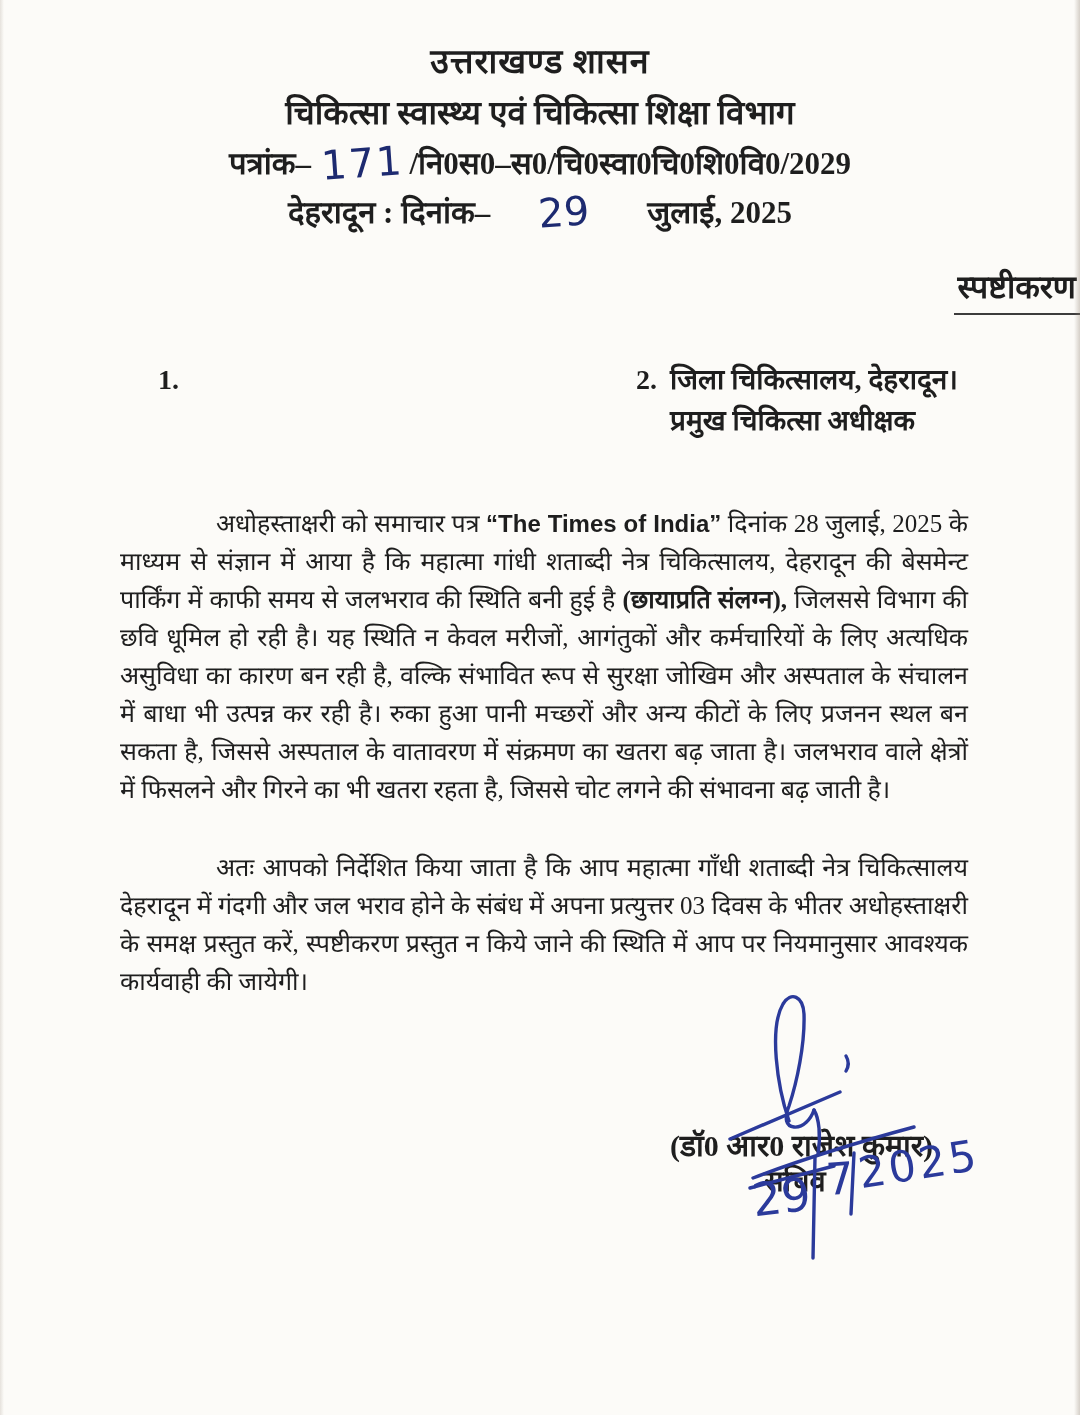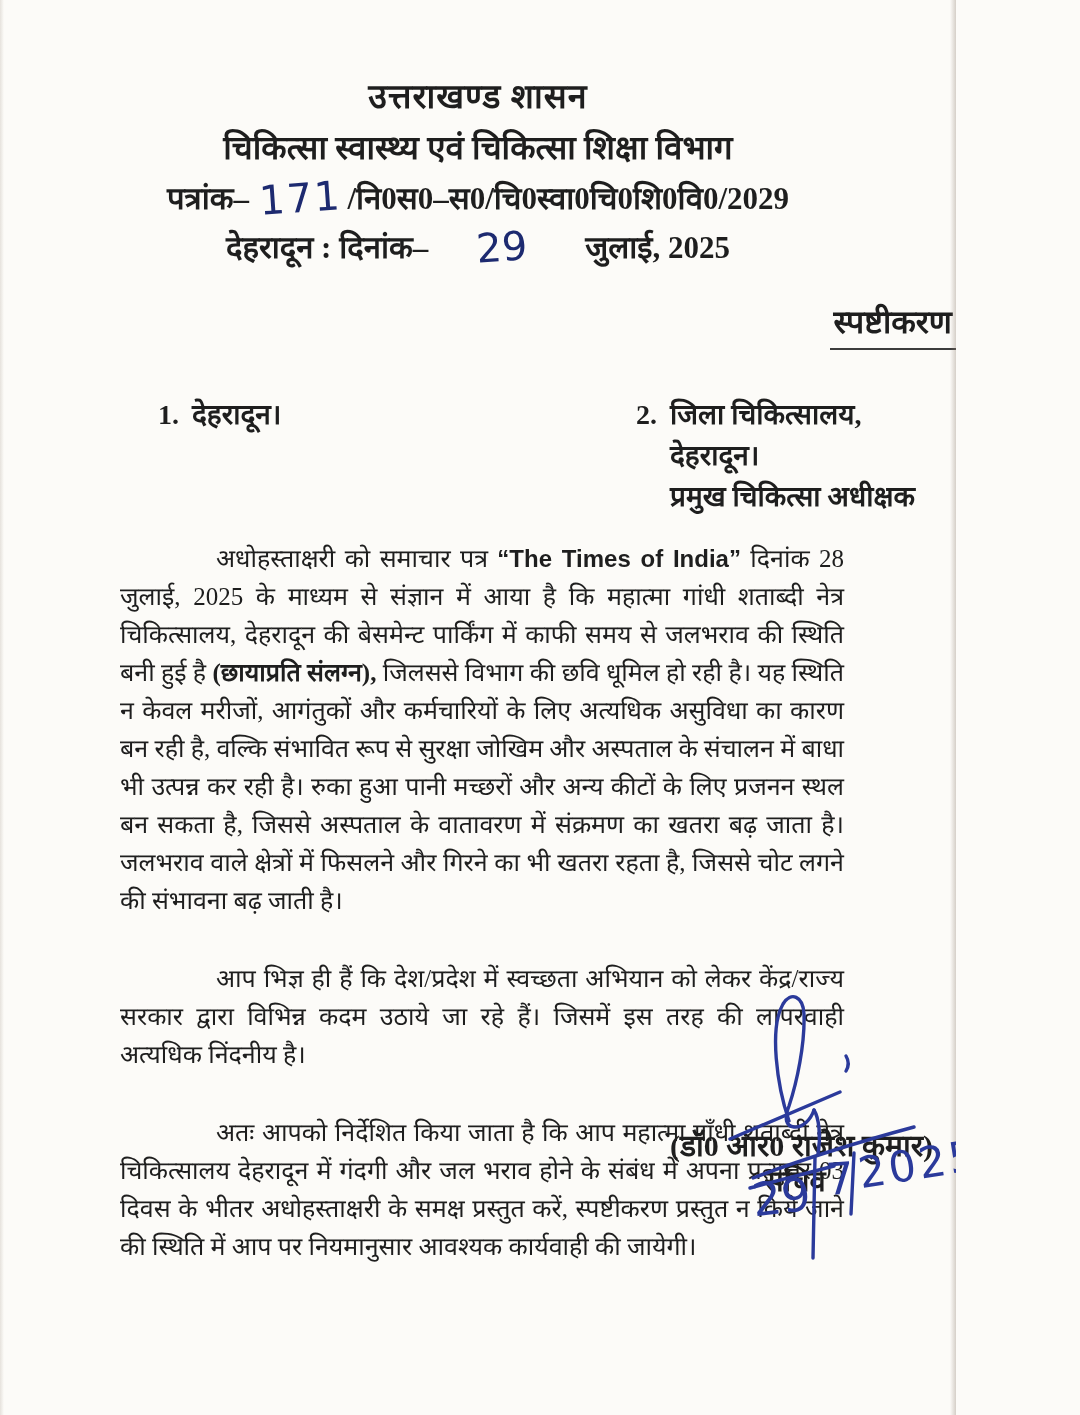--- a/index.html
+++ b/index.html
@@ -1,23 +1,23 @@
 <!DOCTYPE html>
 <html style="--paper: #fcfbf8; --text: #1e1e1e; --ink: #2b3a9b; --ink-dark: #1d2a70;"><head>
 <meta charset="utf-8">
 <style>
   :root{
     --paper:#fcfbf8; --text:#1e1e1e; --ink:#2b3a9b; --ink-dark:#1d2a70; --underline:#3c3c3c;
   }
   html,body{margin:0;padding:0;background:var(--paper);}
   .page{
-    position:relative; width:956px; height:1415px; overflow:hidden;
+    position:relative; width:1080px; height:1415px; overflow:hidden;
     background:var(--paper); color:var(--text);
     font-family:"Liberation Serif", serif;
-    box-sizing:border-box; padding-top:77px;
+    box-sizing:border-box; padding-top:42px;
   }
   .page::before{content:""; position:absolute; top:0; right:0; width:6px; height:100%;
     background:linear-gradient(to left, rgba(140,125,110,0.35), rgba(140,125,110,0)); pointer-events:none;}
   .page::after{content:""; position:absolute; top:0; left:0; width:4px; height:100%;
     background:linear-gradient(to right, rgba(140,125,110,0.20), rgba(140,125,110,0)); pointer-events:none;}
 
   .hdr{ text-align:center; font-weight:700; }
   .hdr-gov{ font-size:34px; line-height:1.18; letter-spacing:1px; }
   .hdr-dept{ font-size:33px; line-height:1.18; margin-top:12px; }
   .hdr-ref{ font-size:31px; line-height:50px; margin-top:6px; }
@@ -78,35 +78,33 @@
   <div class="hdr hdr-date"><span>देहरादून : दिनांक–</span><span class="hw-inline hw-date-day">29</span><span>जुलाई, 2025</span></div>
 
   <div class="heading-wrap">
     <span class="heading">स्पष्टीकरण</span>
   </div>
 
   <div class="addressees">
     <div class="addressee addressee-1">
       <span>1.</span>
       <span>
-        <div>देहरादून।</div>
       </span>
     </div>
     <div class="addressee addressee-2">
       <span>2.</span>
       <span>
         <div>जिला चिकित्सालय, देहरादून।</div>
         <div>प्रमुख चिकित्सा अधीक्षक</div>
       </span>
     </div>
   </div>
 
   <div class="bodytext">
     <p><span>अधोहस्ताक्षरी को समाचार पत्र </span><span class="newspaper">“The Times of India”</span><span> दिनांक 28 जुलाई, 2025 के माध्यम से संज्ञान में आया है कि महात्मा गांधी शताब्दी नेत्र चिकित्सालय, देहरादून की बेसमेन्ट पार्किंग में काफी समय से जलभराव की स्थिति बनी हुई है </span><span class="bold-seg">(छायाप्रति संलग्न),</span><span> जिलससे विभाग की छवि धूमिल हो रही है। यह स्थिति न केवल मरीजों, आगंतुकों और कर्मचारियों के लिए अत्यधिक असुविधा का कारण बन रही है, वल्कि संभावित रूप से सुरक्षा जोखिम और अस्पताल के संचालन में बाधा भी उत्पन्न कर रही है। रुका हुआ पानी मच्छरों और अन्य कीटों के लिए प्रजनन स्थल बन सकता है, जिससे अस्पताल के वातावरण में संक्रमण का खतरा बढ़ जाता है। जलभराव वाले क्षेत्रों में फिसलने और गिरने का भी खतरा रहता है, जिससे चोट लगने की संभावना बढ़ जाती है।</span></p>
-    <p>आप भिज्ञ ही हैं कि देश/प्रदेश में स्वच्छता अभियान को लेकर केंद्र/राज्य सरकार द्वारा विभिन्न कदम उठाये जा रहे हैं। जिसमें इस तरह की लापरवाही अत्यधिक निंदनीय है।</p>
     <p>अतः आपको निर्देशित किया जाता है कि आप महात्मा गाँधी शताब्दी नेत्र चिकित्सालय देहरादून में गंदगी और जल भराव होने के संबंध में अपना प्रत्युत्तर 03 दिवस के भीतर अधोहस्ताक्षरी के समक्ष प्रस्तुत करें, स्पष्टीकरण प्रस्तुत न किये जाने की स्थिति में आप पर नियमानुसार आवश्यक कार्यवाही की जायेगी।</p>
   </div>
 
   <div class="sig-name">(डॉ0 आर0 राजेश कुमार)</div>
   <div class="sig-desig">सचिव</div>
 
   <span class="hw-abs hw-day">29</span>
   <span class="hw-abs hw-month">7</span>
   <span class="hw-abs hw-year">2025</span>
 

